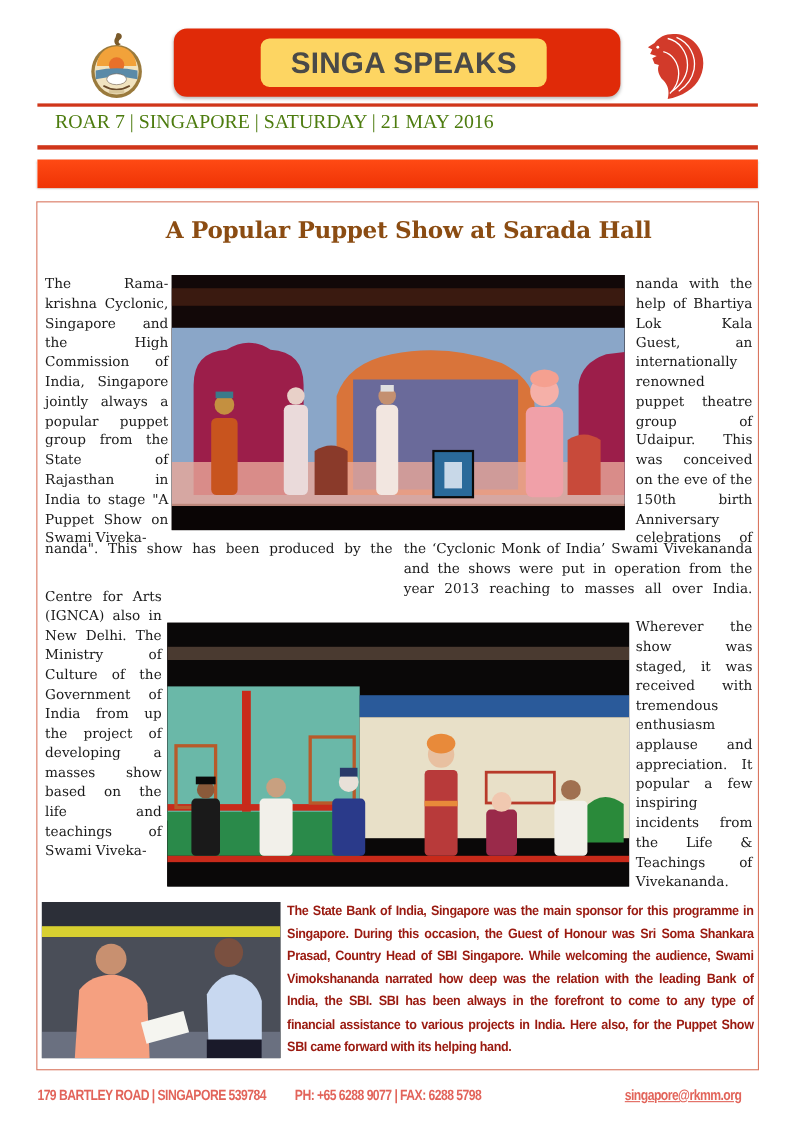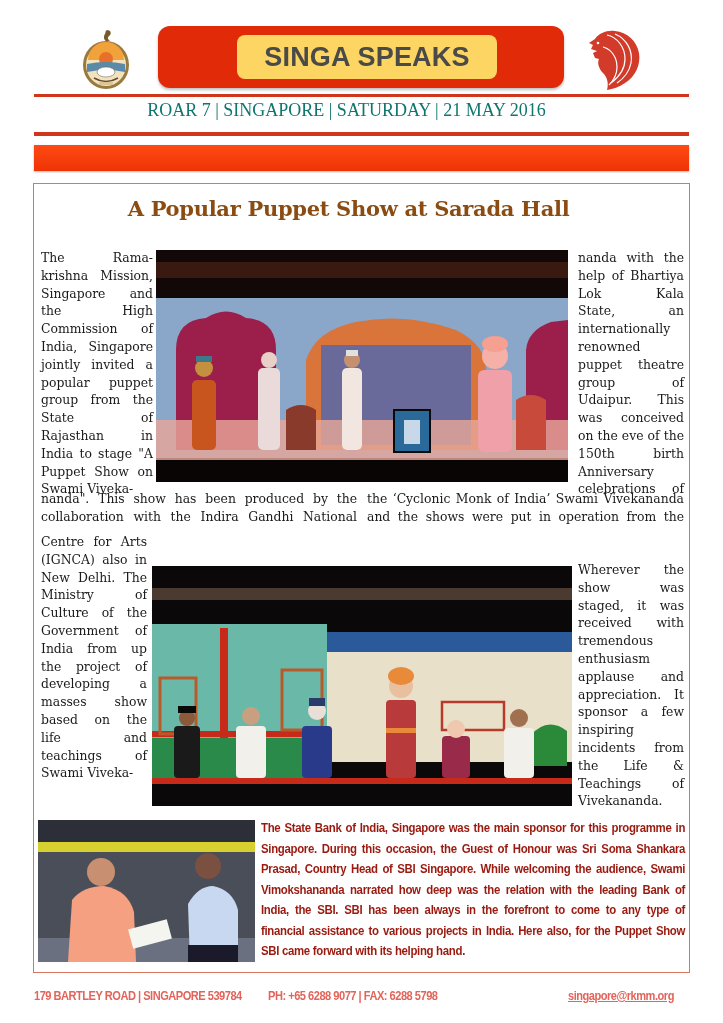--- a/index.html
+++ b/index.html
@@ -11,28 +11,28 @@
   
   .logo-left { left: 80px; top: 28px; width: 52px; height: 62px; }
   .header-bar { left: 158px; top: 26px; width: 406px; height: 62px; background: #e02a08; border-radius: 12px; box-shadow: 0 2px 3px rgba(0,0,0,0.25); }
   .header-pill { position: absolute; left: 79px; top: 9px; width: 260px; height: 44px; background: #fdd562; border-radius: 8px; display: flex; align-items: center; justify-content: center; }
   .header-title { font-family: "Liberation Sans", sans-serif; font-weight: bold; font-size: 27px; color: #4a4a48; letter-spacing: 0.2px; }
   .lion { left: 585px; top: 25px; width: 58px; height: 66px; }
 
   .rule { left: 34px; width: 655px; background: #d0361a; }
   .rule1 { top: 94px; height: 3px; }
   .rule2 { top: 132px; height: 4px; }
-  .roar-line { left: 19px; top: 100px; width: 655px; text-align: center; font-family: "Liberation Serif", serif; font-size: 18px; color: #0f766e; }
+  .roar-line { left: 50px; top: 100px; width: 655px; font-family: "Liberation Serif", serif; font-size: 18px; color: #4d7c0f; }
 
   .banner { left: 34px; top: 145px; width: 655px; height: 26px; background: linear-gradient(#ff4a14, #ef3305); display: flex; align-items: center; justify-content: center; box-shadow: 0 1px 2px rgba(0,0,0,0.3); }
   .banner span { font-family: "Liberation Sans", sans-serif; font-weight: bold; font-size: 13px; color: #ffffff; letter-spacing: -0.1px; margin-top: 48px; }
 
   
   .article { left: 33px; top: 183px; width: 657px; height: 790px; border: 1.5px solid #d9765f; }
-  .article-title { left: 21px; top: 196px; width: 655px; text-align: center; font-family: "DejaVu Serif", serif; font-size: 21px; font-weight: bold; color: #8b4c12; letter-spacing: -0.3px; }
+  .article-title { left: 44px; top: 196px; width: 655px; text-align: center; font-family: "DejaVu Serif", serif; font-size: 21px; font-weight: bold; color: #8b4c12; letter-spacing: -0.3px; }
 
   .col { font-family: "DejaVu Serif", serif; font-size: 12.4px; line-height: 17.8px; color: #1a1a1a; text-align: justify; text-align-last: justify; }
   .col .l { display: block; white-space: nowrap; text-align: justify; text-align-last: justify; }
   .col .last { text-align-last: left; }
 
   .colA { left: 41px; top: 249px; width: 112px; }
   .colB { left: 578px; top: 249px; width: 106px; }
   .wideL { left: 41px; top: 490px; width: 316px; }
   .wideR { left: 367px; top: 490px; width: 317px; }
   .colC { left: 41px; top: 533px; width: 106px; }
@@ -93,26 +93,26 @@
 
 <div class="abs banner">
   <span>A PERIODIC NEWSLETTER FROM THE RAMAKRISHNA MISSION, SINGAPORE</span>
 </div>
 
 <div class="abs article"></div>
 <div class="abs article-title">A Popular Puppet Show at Sarada Hall</div>
 
 <div class="abs col colA">
   <span class="l">The Rama-</span>
-  <span class="l">krishna Mission,</span>
+  <span class="l">krishna Cyclonic,</span>
   <span class="l">Singapore and</span>
   <span class="l">the High</span>
   <span class="l">Commission of</span>
   <span class="l">India, Singapore</span>
-  <span class="l">jointly invited a</span>
+  <span class="l">jointly always a</span>
   <span class="l">popular puppet</span>
   <span class="l">group from the</span>
   <span class="l">State of</span>
   <span class="l">Rajasthan in</span>
   <span class="l">India to stage "A</span>
   <span class="l">Puppet Show on</span>
   <span class="l last">Swami Viveka-</span>
 </div>
 
 <div class="abs photo photo1">
@@ -149,41 +149,41 @@
     </g>
     <path d="M360 150 Q375 140 390 150 L390 200 L360 200Z" fill="#c84a3a"></path>
     <path d="M130 160 Q145 150 160 160 L160 200 L130 200Z" fill="#8a3a2a"></path>
   </svg>
 </div>
 
 <div class="abs col colB">
   <span class="l">nanda with the</span>
   <span class="l">help of Bhartiya</span>
   <span class="l">Lok Kala</span>
-  <span class="l">State, an</span>
+  <span class="l">Guest, an</span>
   <span class="l">internationally</span>
   <span class="l">renowned</span>
   <span class="l">puppet theatre</span>
   <span class="l">group of</span>
   <span class="l">Udaipur. This</span>
   <span class="l">was conceived</span>
   <span class="l">on the eve of the</span>
   <span class="l">150th birth</span>
   <span class="l">Anniversary</span>
   <span class="l">celebrations of</span>
 </div>
 
 <div class="abs col wideL">
   <span class="l">nanda". This show has been produced by the</span>
-  <span class="l">collaboration with the Indira Gandhi National</span>
 </div>
 
 <div class="abs col wideR">
   <span class="l">the ‘Cyclonic Monk of India’ Swami Vivekananda</span>
   <span class="l">and the shows were put in operation from the</span>
+  <span class="l">year 2013 reaching to masses all over India.</span>
 </div>
 
 <div class="abs col colC">
   <span class="l">Centre for Arts</span>
   <span class="l">(IGNCA) also in</span>
   <span class="l">New Delhi. The</span>
   <span class="l">Ministry of</span>
   <span class="l">Culture of the</span>
   <span class="l">Government of</span>
   <span class="l">India from up</span>
@@ -245,21 +245,21 @@
 
 <div class="abs col colD">
   <span class="l">Wherever the</span>
   <span class="l">show was</span>
   <span class="l">staged, it was</span>
   <span class="l">received with</span>
   <span class="l">tremendous</span>
   <span class="l">enthusiasm</span>
   <span class="l">applause and</span>
   <span class="l">appreciation. It</span>
-  <span class="l">sponsor a few</span>
+  <span class="l">popular a few</span>
   <span class="l">inspiring</span>
   <span class="l">incidents from</span>
   <span class="l">the Life &amp;</span>
   <span class="l">Teachings of</span>
   <span class="l last">Vivekananda.</span>
 </div>
 
 <div class="abs photo photo3">
   <svg width="217" height="142" viewBox="0 0 217 142">
     <rect width="217" height="142" fill="#2c2f38"></rect>

